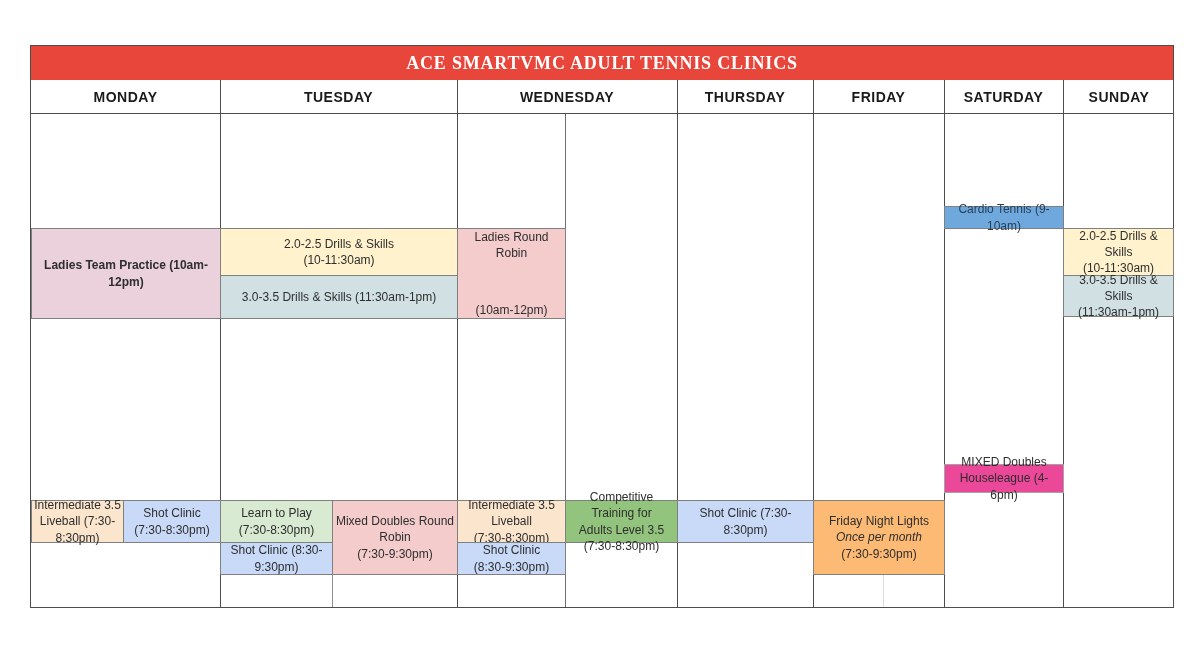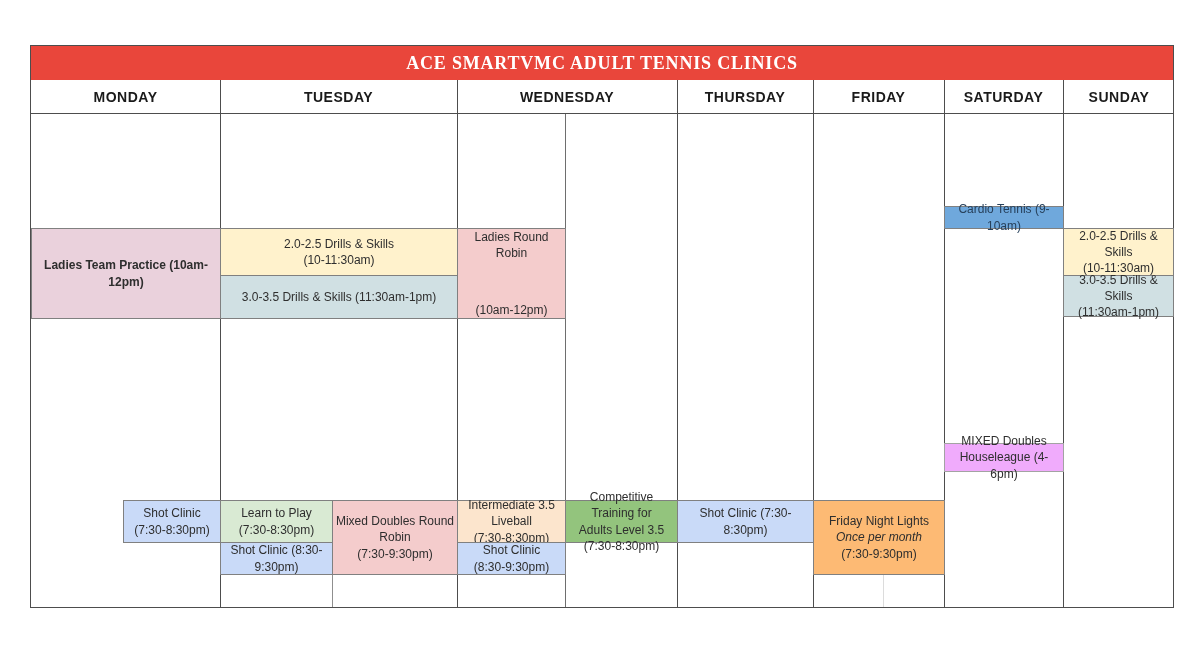--- a/index.html
+++ b/index.html
@@ -87,25 +87,29 @@
       </div>
       <div class="evt" style="left: 1032px; top: 114px; width: 111px; height: 48px; background: rgb(255, 242, 204);">
         <span>2.0-2.5 Drills &amp; Skills</span>
         <span>(10-11:30am)</span>
       </div>
       <div class="evt" style="left: 1032px; top: 161px; width: 111px; height: 42px; background: rgb(208, 224, 227);">
         <span>3.0-3.5 Drills &amp; Skills</span>
         <span>(11:30am-1pm)</span>
       </div>
 
-      <div class="evt white-cell" style="left: 913px; top: 329px; width: 120px; height: 29px; background: #f0abfc;">
+      <div class="evt white-cell" style="left: 913px; top: 350px; width: 120px; height: 29px; background: #ec4899;">
         <span>MIXED Doubles</span>
         <span>Houseleague (4-6pm)</span>
       </div>
 
+      <div class="evt" style="left: 0px; top: 386px; width: 93px; height: 43px; background: rgb(252, 229, 205);">
+        <span>Intermediate 3.5</span>
+        <span>Liveball (7:30-8:30pm)</span>
+      </div>
       <div class="evt" style="left: 92px; top: 386px; width: 98px; height: 43px; background: rgb(201, 218, 248);">
         <span>Shot Clinic</span>
         <span>(7:30-8:30pm)</span>
       </div>
       <div class="evt" style="left: 189px; top: 386px; width: 113px; height: 43px; background: rgb(217, 234, 211);">
         <span>Learn to Play</span>
         <span>(7:30-8:30pm)</span>
       </div>
       <div class="evt" style="left: 189px; top: 428px; width: 113px; height: 33px; background: rgb(201, 218, 248);">
         <span>Shot Clinic (8:30-9:30pm)</span>

